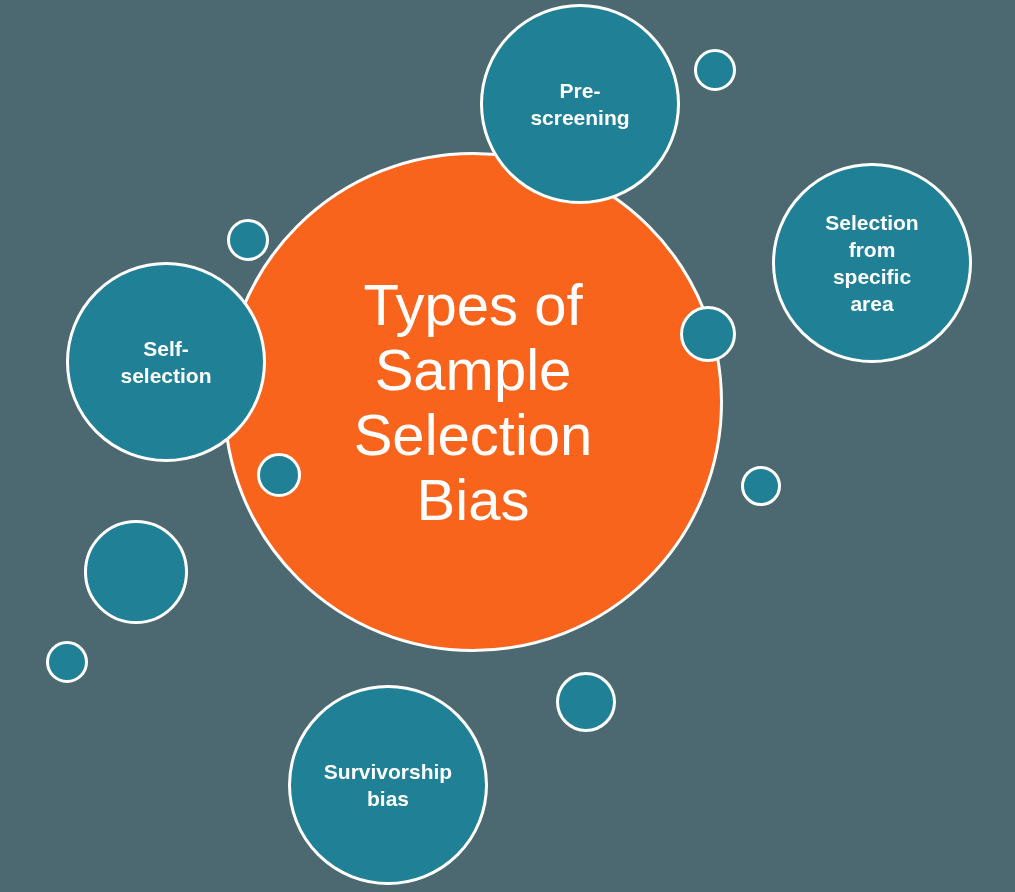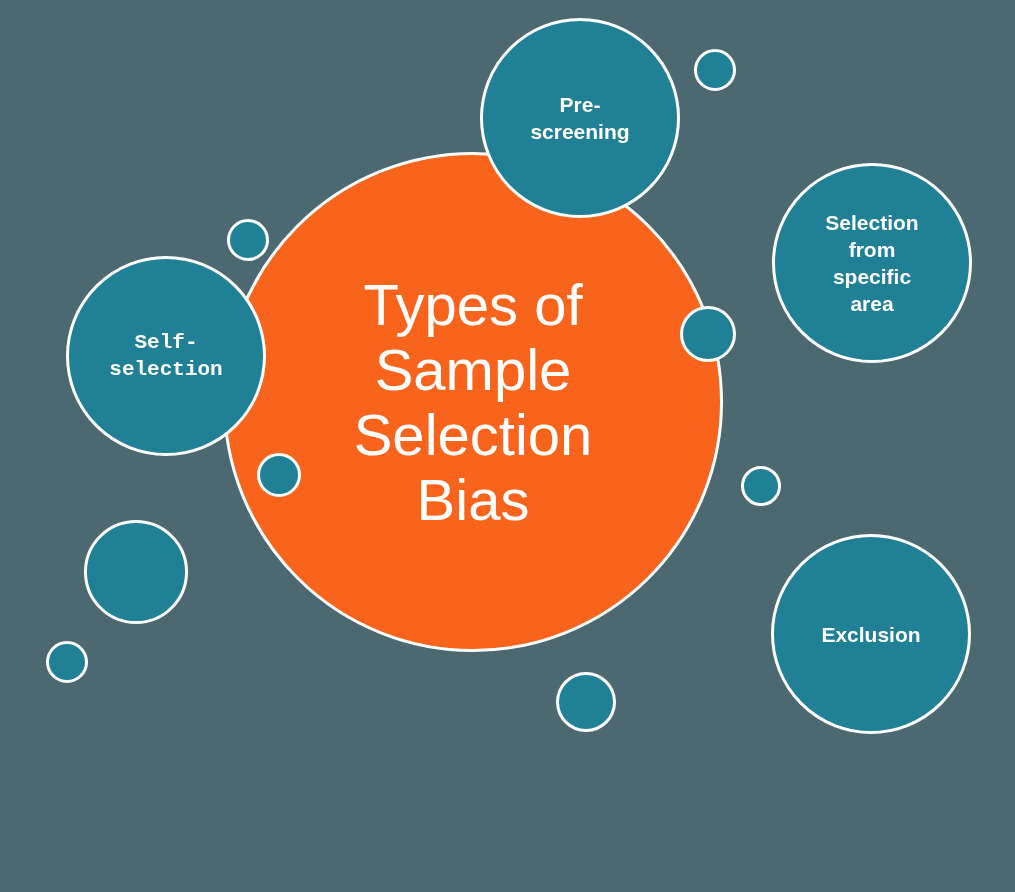--- a/index.html
+++ b/index.html
@@ -44,23 +44,23 @@
     font-weight: 400;
   }
   
   .satellite {
     width: 200px;
     height: 200px;
     font-size: 21px;
     line-height: 27px;
     font-weight: 700;
   }
-  .sat-pre-screening   { left: 480px; top: 18px;   }
+  .sat-pre-screening   { left: 480px; top: 4px;   }
   .sat-selection-area  { left: 772px; top: 163px; }
-  .sat-self-selection  { left: 66px;  top: 256px; font-family: Liberation Mono, monospace; }
+  .sat-self-selection  { left: 66px;  top: 262px; }
   .sat-exclusion       { left: 771px; top: 534px; }
   .sat-survivorship    { left: 288px; top: 685px; }
   
   .bubble-1 { left: 694px; top: 49px;  width: 42px;  height: 42px;  }
   .bubble-2 { left: 227px; top: 219px; width: 42px;  height: 42px;  }
   .bubble-3 { left: 680px; top: 306px; width: 56px;  height: 56px;  }
   .bubble-4 { left: 257px; top: 453px; width: 44px;  height: 44px;  }
   .bubble-5 { left: 84px;  top: 520px; width: 104px; height: 104px; }
   .bubble-6 { left: 46px;  top: 641px; width: 42px;  height: 42px;  }
   .bubble-7 { left: 556px; top: 672px; width: 60px;  height: 60px;  }
@@ -88,24 +88,25 @@
 from
 specific
 area</span>
   </div>
 
   <div class="circle satellite sat-self-selection">
     <span class="label">Self-
 selection</span>
   </div>
 
-  <div class="circle satellite sat-exclusion">
-    <span class="label">Exclusion</span>
+
+  <div class="circle satellite sat-survivorship">
+    <span class="label">Survivorship
+bias</span>
   </div>
-
 
   <div class="circle bubble-1"></div>
   <div class="circle bubble-2"></div>
   <div class="circle bubble-3"></div>
   <div class="circle bubble-4"></div>
   <div class="circle bubble-5"></div>
   <div class="circle bubble-6"></div>
   <div class="circle bubble-7"></div>
   <div class="circle bubble-8"></div>
 

